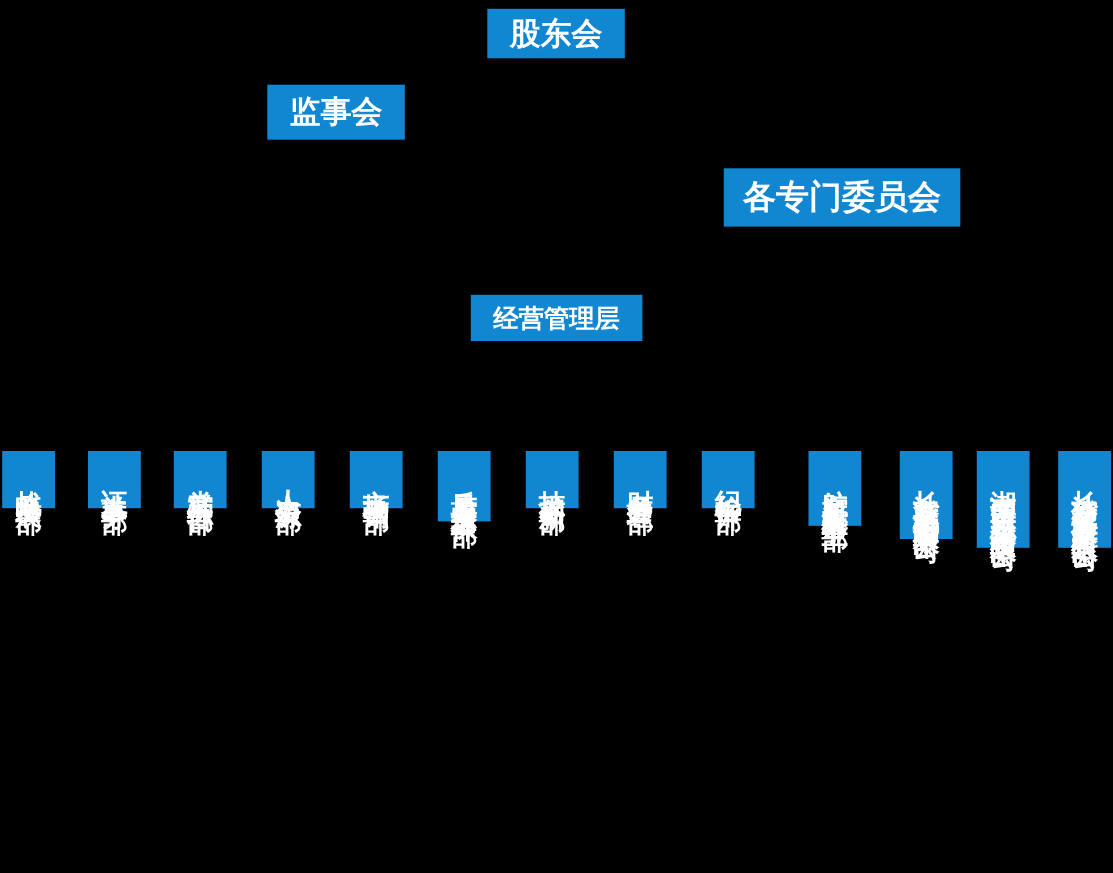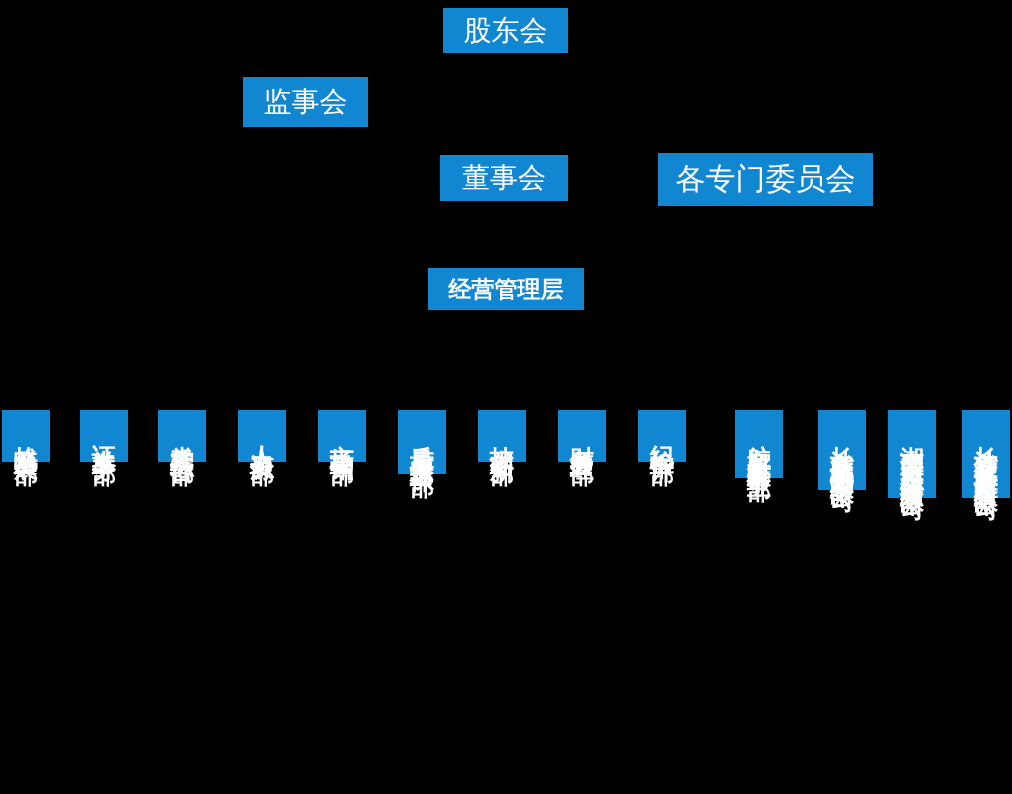--- a/index.html
+++ b/index.html
@@ -12,21 +12,21 @@
     overflow: hidden;
     font-family: "DejaVu Sans", sans-serif;
   }
   .node {
     position: absolute;
     background: var(--box, #1287d1);
     color: var(--fg, #fff);
     display: flex;
     align-items: center;
     justify-content: center;
-    font-weight: normal;
+    font-weight: bold;
     text-align: center;
     white-space: nowrap;
   }
   .n-shareholders { left: 443px; top: 8px;   width: 125px; height: 45px; font-size: 28px; }
   .n-supervisory  { left: 243px; top: 77px;  width: 125px; height: 50px; font-size: 28px; }
   .n-board        { left: 440px; top: 155px; width: 128px; height: 46px; font-size: 28px; }
   .n-committees   { left: 658px; top: 153px; width: 215px; height: 53px; font-size: 30px; }
   .n-management   { left: 428px; top: 268px; width: 156px; height: 42px; font-size: 23px; font-weight: 600; }
   .dept {
     position: absolute;
@@ -61,21 +61,20 @@
 </style>
 </head>
 <body>
 
 <div id="stage">
 
   <div class="node n-shareholders">股东会</div>
 
   <div class="node n-supervisory">监事会</div>
 
-  <div class="node n-board">董事会</div>
 
   <div class="node n-committees">各专门委员会</div>
 
   <div class="node n-management">经营管理层</div>
 
   <div class="dept d1">战略发展部</div>
 
   <div class="dept d2">证券事务部</div>
 
   <div class="dept d3">党群综合部</div>

